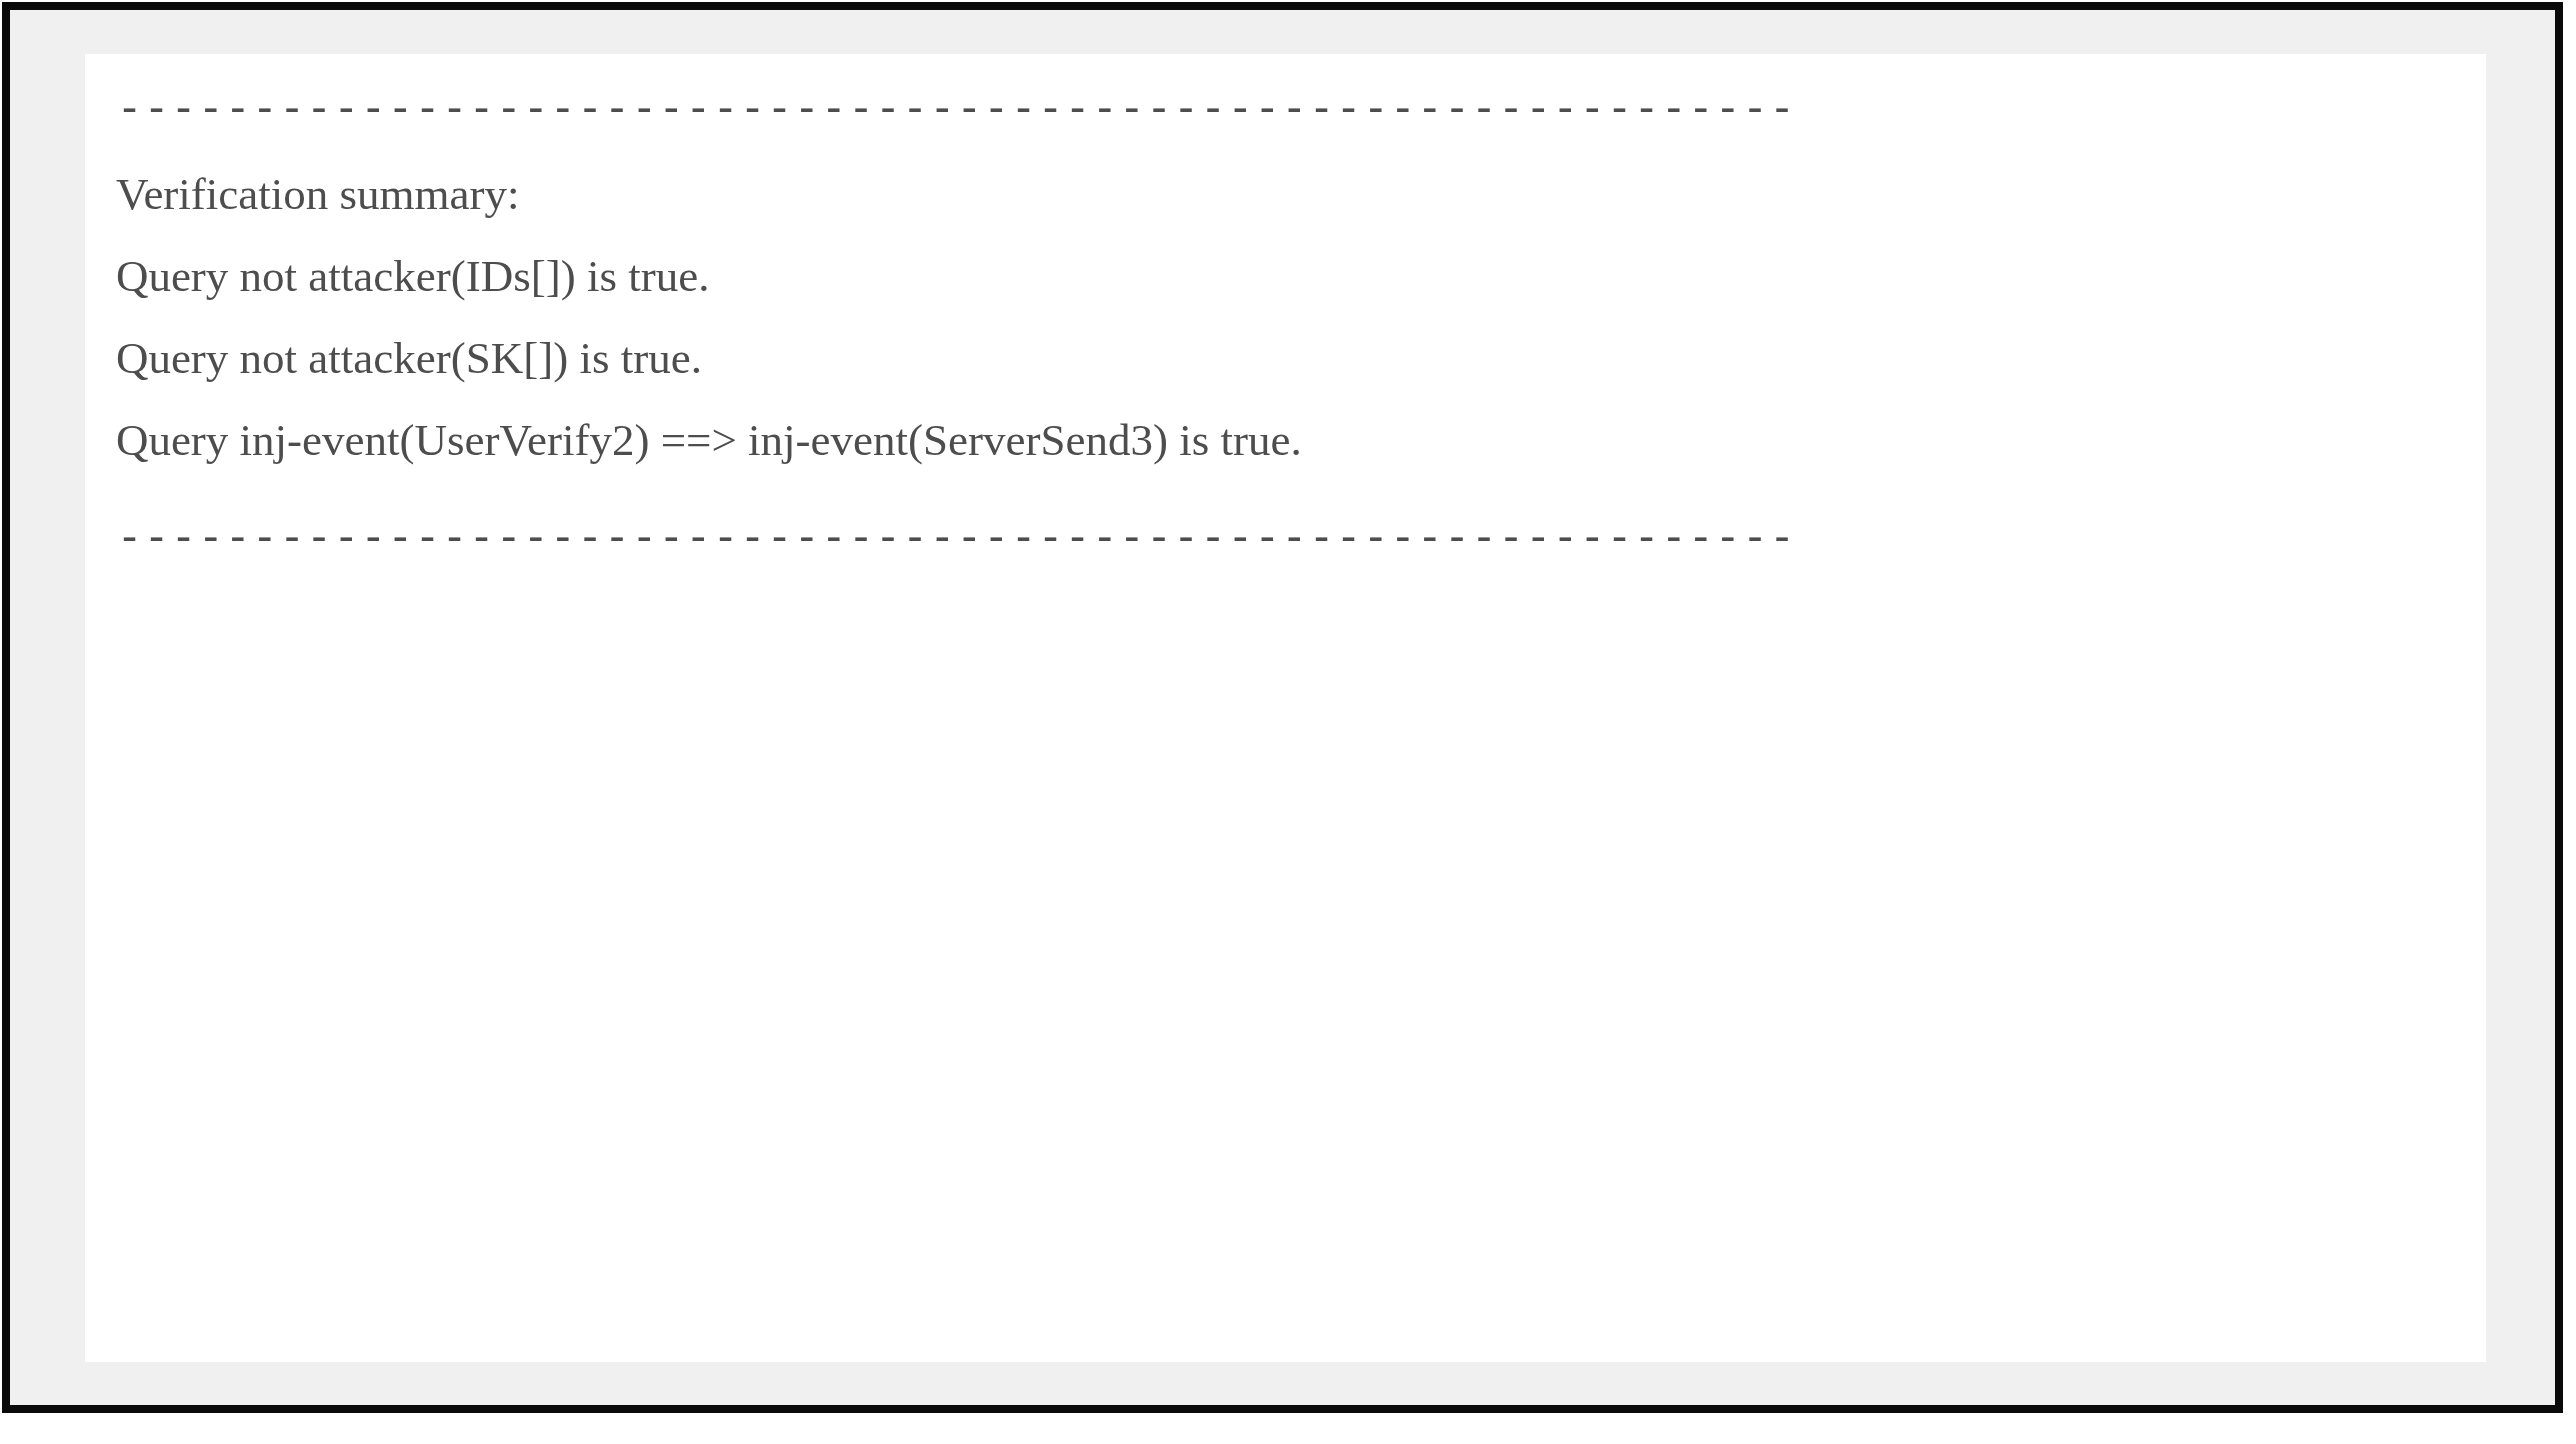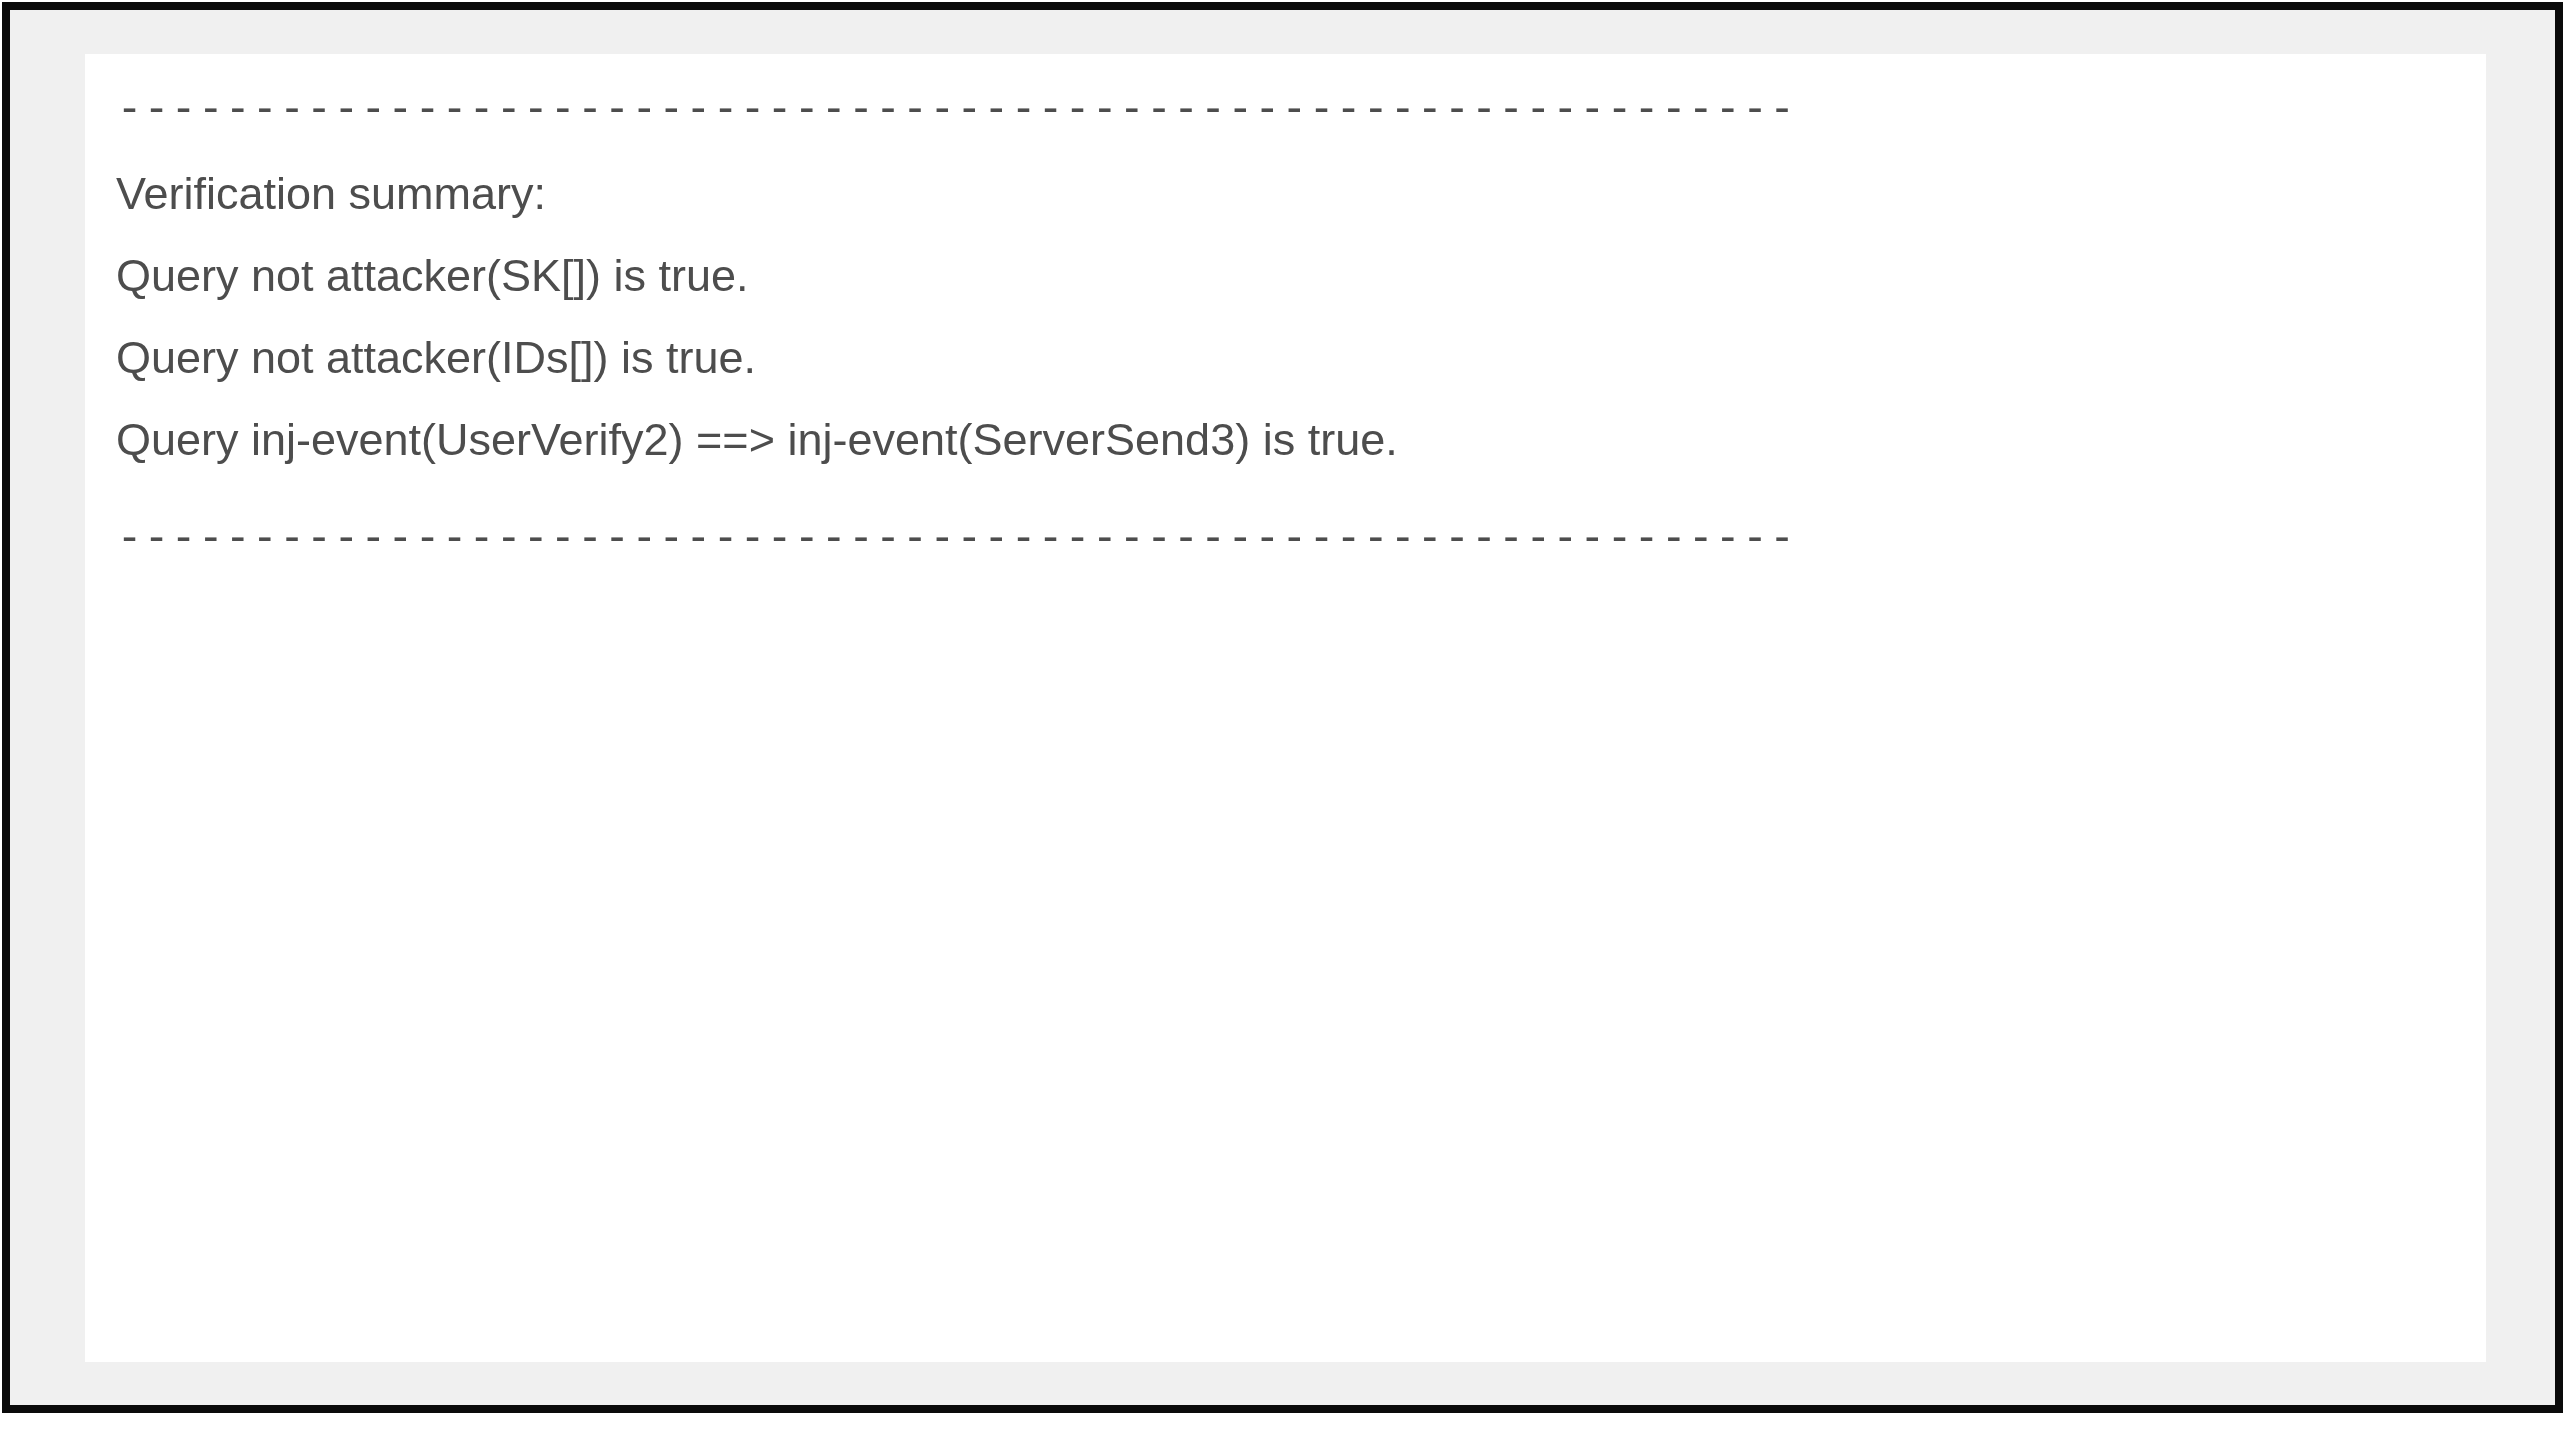--- a/index.html
+++ b/index.html
@@ -43,21 +43,21 @@
     top: 44px;
     width: 2401px;
     height: 1308px;
     background: #ffffff;
     box-sizing: border-box;
     padding: 23px 0 0 31px;
     overflow: hidden;
   }
 
   .out-line {
-    font-family: Liberation Sans, sans-serif;
+    font-family: Liberation Serif, serif;
     font-size: 45px;
     line-height: 82px;
     color: #4d4d4d;
     white-space: pre;
     letter-spacing: 0px;
     height: 82px;
   }
 
   .rule-line {
     font-family: "DejaVu Sans Mono", "Liberation Mono", monospace;
@@ -79,23 +79,23 @@
   <div id="console-padding">
 
     <div id="output-panel">
 
       <div class="rule-line">--------------------------------------------------------------</div>
 
       <div class="spacer-sm"></div>
 
       <div class="out-line">Verification summary:</div>
 
+      <div class="out-line">Query not attacker(IDs[]) is true.</div>
+
       <div class="out-line">Query not attacker(SK[]) is true.</div>
-
-      <div class="out-line">Query not attacker(IDs[]) is true.</div>
 
 
 
 
 
       <div class="out-line">Query inj-event(UserVerify2) ==&gt; inj-event(ServerSend3) is true.</div>
 
       <div class="spacer-md"></div>
 
       <div class="rule-line">--------------------------------------------------------------</div>

